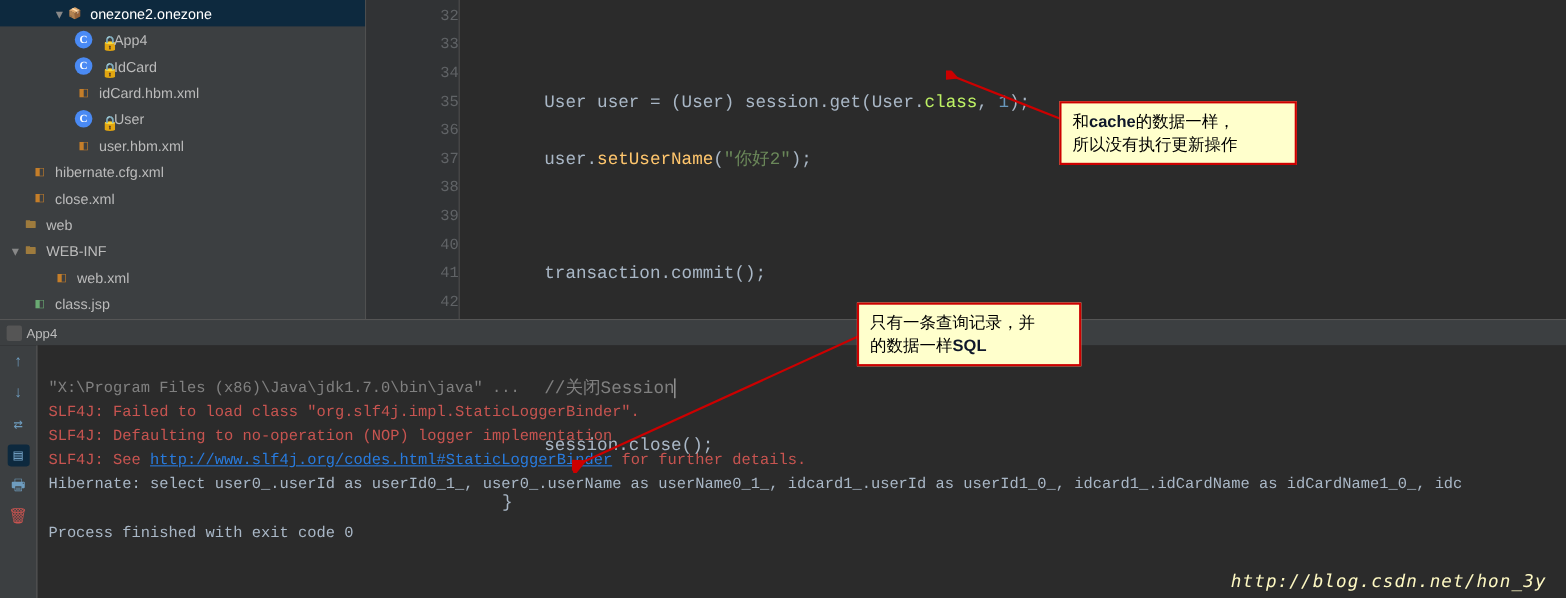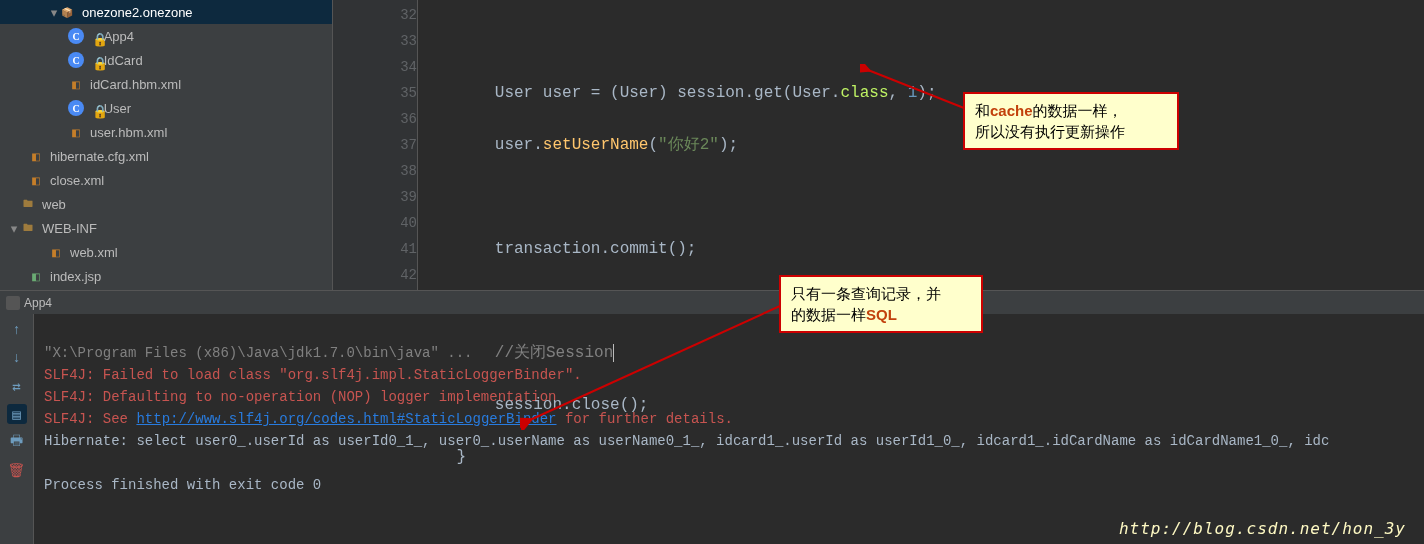--- a/index.html
+++ b/index.html
@@ -17,21 +17,21 @@
 .jsp-ico { color:#6aab73; }
 .indent1 { padding-left:28px; }
 .indent2 { padding-left:48px; }
 .indent3 { padding-left:68px; }
 .indent0 { padding-left:8px; }
 .gutter { width:85px; background:#313335; border-right:1px solid #555; text-align:right; color:#606366; line-height:26px; font-size:14px; padding-top:2px;}
 .code { flex:1; background:#2b2b2b; padding-top:2px; line-height:26px; position:relative; white-space:pre; font-size:16px; }
 .kw { color:#bef264; } .str { color:#6a8759; } .num { color:#6897bb; } .meth { color:#ffc66d; } .cmt { color:#808080; }
 .caret { border-left:1px solid #bbb; display:inline-block; height:18px; vertical-align:middle; }
 .callout { position:absolute; background:#ffffcc; border:2px solid #cc0000; padding:6px 10px; font-family: "Microsoft YaHei","SimSun",sans-serif; font-size:15px; color:#000; line-height:1.4; z-index:50; }
-.callout b { color:#c2410c; font-weight:bold; }
+.callout b { color:#0f172a; font-weight:bold; }
 .arrow-svg { position:absolute; z-index:40; pointer-events:none; }
 .tabbar { height:24px; background:#3c3f41; border-top:1px solid #555; font-family:sans-serif; font-size:12px; color:#bbb; display:flex; align-items:center; padding-left:6px; }
 .tabbar .ic { width:14px; height:14px; margin-right:4px; display:inline-block; background:#555; border-radius:2px; }
 .console-wrap { display:flex; height:230px; background:#2b2b2b; }
 .tool-col { width:34px; background:#3c3f41; border-right:1px solid #555; display:flex; flex-direction:column; align-items:center; padding-top:6px; gap:8px; }
 .tool-btn { width:20px; height:20px; color:#6e9cbe; display:flex; align-items:center; justify-content:center; cursor:pointer; }
 .tool-btn.sel { background:#0d293e; border-radius:3px; }
 .tool-btn.trash { color:#c75450; }
 .console { flex:1; padding:6px 10px; font-family: Consolas,"Courier New",monospace; font-size:14px; line-height:22px; white-space:pre; overflow:hidden; }
 .c-gray { color:#808080; } .c-red { color:#c75450; } .c-link { color:#287bde; text-decoration:underline; }
@@ -75,21 +75,21 @@
         <span class="arrow">▾</span>
         <span class="icon dir-ico">🖿</span>
         <span>WEB-INF</span>
       </div>
     <div class="tree-row indent2">
         <span class="icon xml-ico">◧</span>
         <span>web.xml</span>
       </div>
     <div class="tree-row indent1">
         <span class="icon jsp-ico">◧</span>
-        <span>index.jsp</span>
+        <span>class.jsp</span>
       </div>
     <div class="tree-row indent0"></div>
   </div>
   <div class="gutter">
     <div>32</div>
       <div>33</div>
       <div>34</div>
       <div>35</div>
       <div>36</div>
       <div>37</div>

